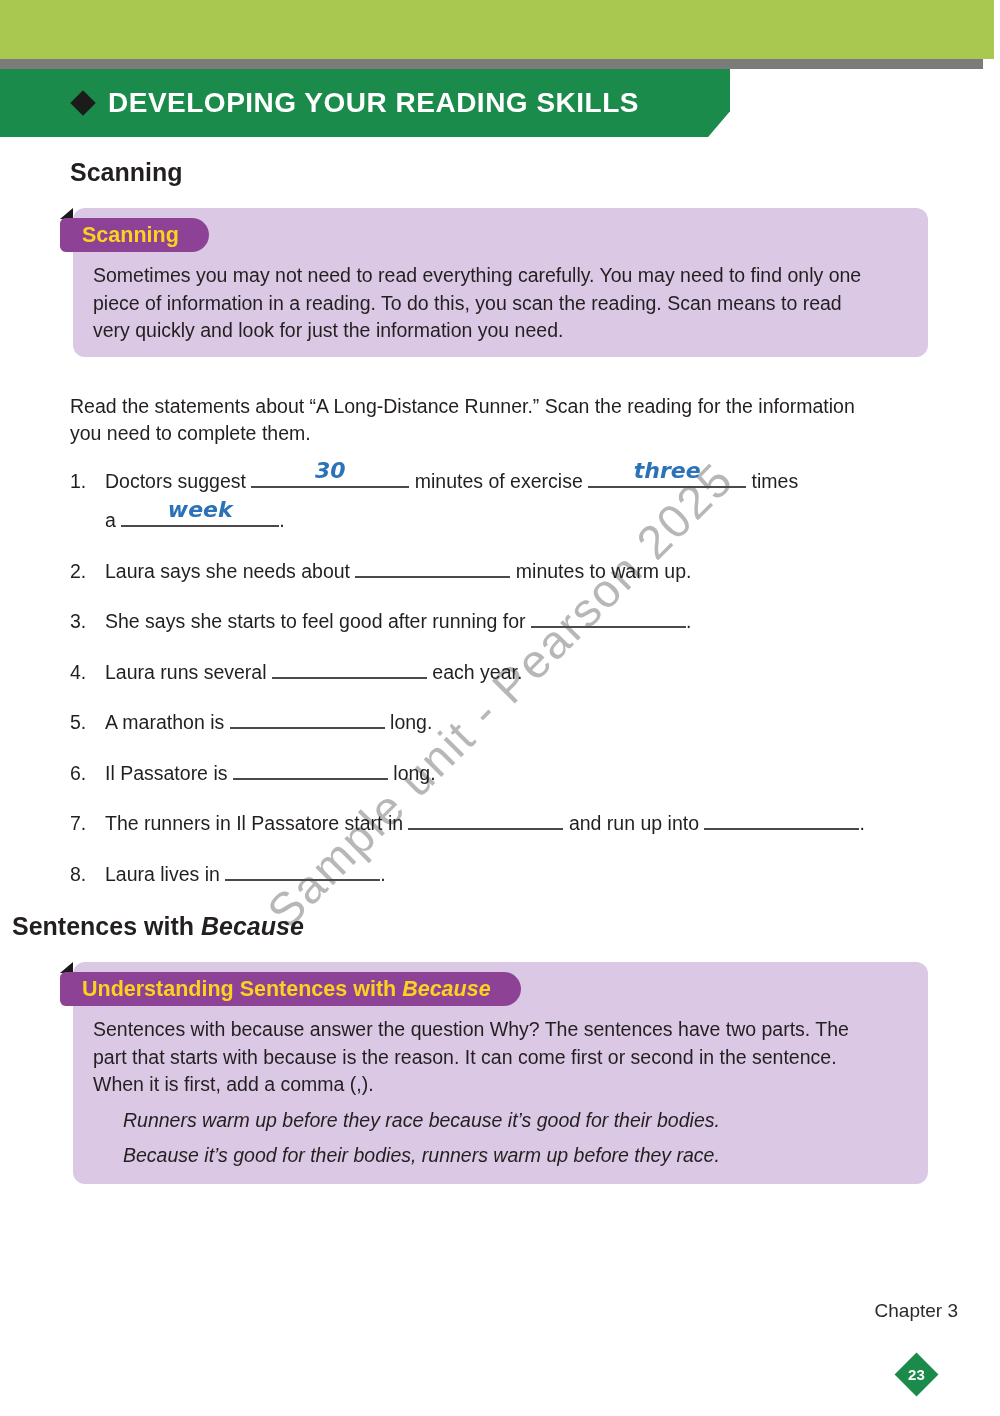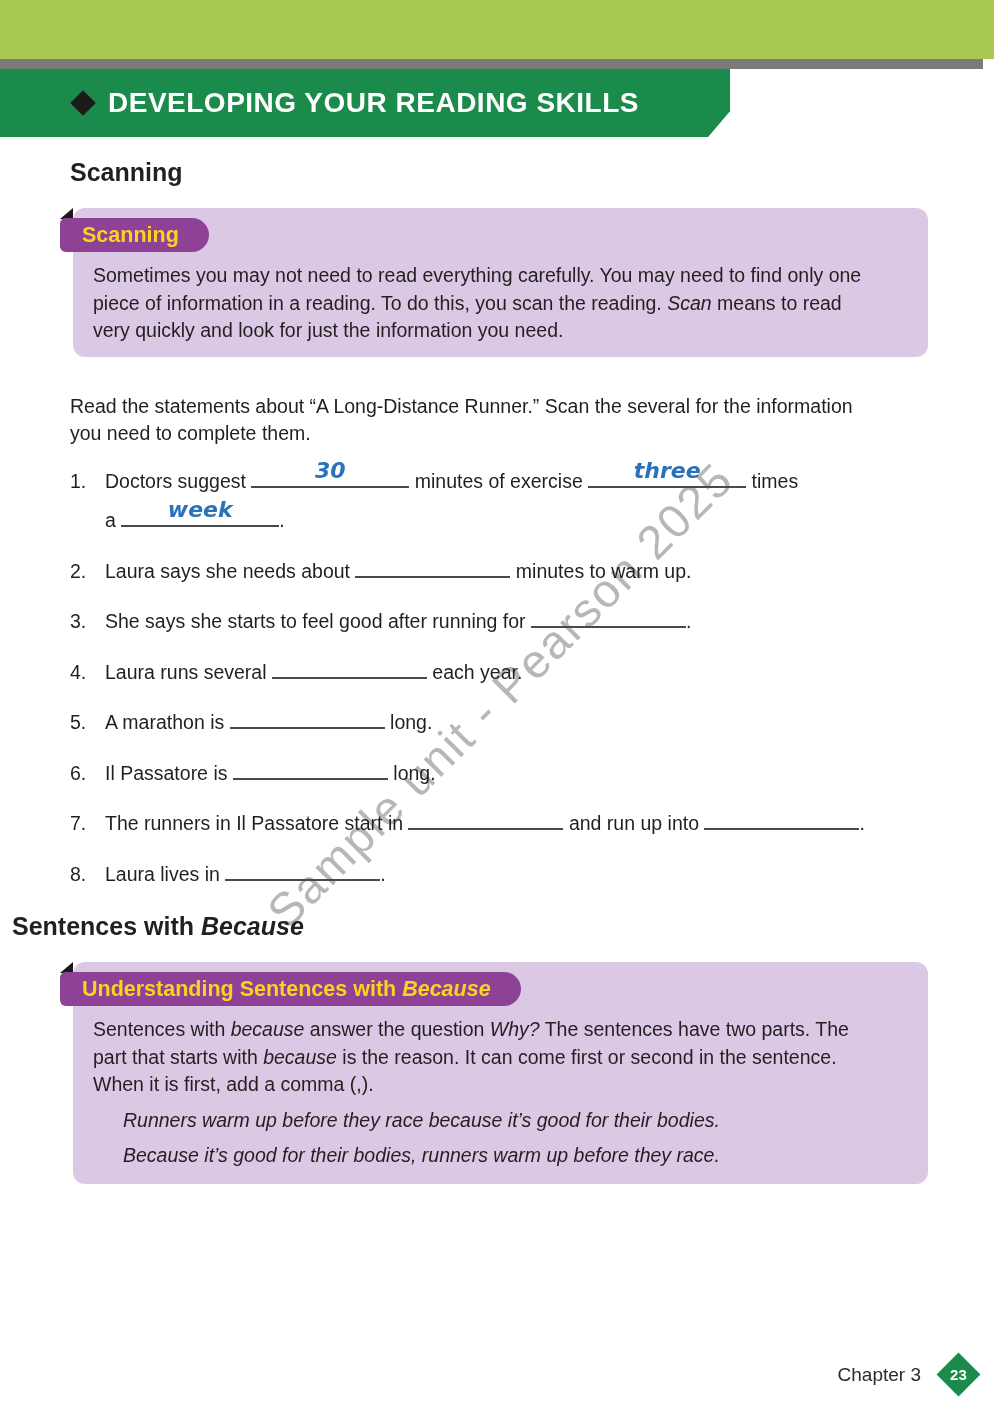--- a/index.html
+++ b/index.html
@@ -28,21 +28,21 @@
     border-radius:12px;}
   .box1{margin-top:21px;padding:54px 45px 12px 20px;}
   .box2{margin-top:21px;padding:54px 56px 14px 20px;}
   .notch{position:absolute;top:0;left:-13px;width:0;height:0;
     border-bottom:11px solid #1a1a1a;border-left:13px solid transparent;}
   .pill{position:absolute;top:10px;left:-13px;height:34px;background:var(--purple);
     color:var(--yellow);font-weight:700;font-size:21.5px;line-height:24px;
     padding:5px 30px 5px 22px;border-radius:6px 18px 18px 6px;white-space:nowrap;}
   .pill .it{font-style:italic;}
   .pbody{font-size:19.5px;line-height:27.5px;max-width:795px;}
-  .pbody .it{font-style:italic;}
+  .pbody .it{}
   .example{font-size:19.5px;line-height:27.5px;font-style:italic;margin:8px 0 0 30px;}
   .example b{font-weight:400;}
 
   .instructions{margin:36px 0 0 70px;width:785px;font-size:19.5px;line-height:27.5px;}
 
   .items{margin:20px 0 0 70px;}
   .item{display:flex;margin-bottom:23px;font-size:19.5px;line-height:27.5px;}
   .num{flex:0 0 35px;}
   .itext{flex:1 1 auto;}
   .itext .it{}
@@ -51,22 +51,22 @@
     position:relative;vertical-align:baseline;font-weight:bold;}
   .blank.w160{width:158px;}
   .ans{position:absolute;left:0;right:0;bottom:3px;text-align:center;
     font-family:"DejaVu Sans",sans-serif;font-style:italic;font-size:22px;
     color:var(--blue);line-height:24px;white-space:nowrap;}
 
   .watermark{position:absolute;left:500px;top:695px;z-index:1;pointer-events:none;
     transform:translate(-50%,-50%) rotate(-45deg);white-space:nowrap;
     font-size:47px;letter-spacing:2px;color:var(--wm);opacity:.8;}
 
-  .footer{position:absolute;right:12px;bottom:20px;display:flex;align-items:center;
-    gap:14px;font-size:19px;color:#2b2b2b;z-index:2;}
+  .footer{position:absolute;right:36px;bottom:20px;display:flex;align-items:center;
+    gap:31px;font-size:19px;color:#2b2b2b;z-index:2;flex-direction:column;}
   .fd-sq{width:31px;height:31px;background:var(--green);transform:rotate(45deg);
     display:flex;align-items:center;justify-content:center;margin:6px 8px;}
   .fd-num{transform:rotate(-45deg);color:#fff;font-weight:700;font-size:15px;}
 </style>
 </head>
 <body>
 
 <div class="page">
 
   <div class="topbar"></div>
@@ -82,21 +82,21 @@
   <div class="content">
 
     <h2 class="sect">Scanning</h2>
 
     <div class="pbox box1">
       <div class="notch"></div>
       <div class="pill"><span>Scanning</span></div>
       <p class="pbody"><span>Sometimes you may not need to read everything carefully. You may need to find only one piece of information in a reading. To do this, you scan the reading. </span><span class="it">Scan</span><span> means to read very quickly and look for just the information you need.</span></p>
     </div>
 
-    <p class="instructions">Read the statements about “A Long-Distance Runner.” Scan the several for the information you need to complete them.</p>
+    <p class="instructions">Read the statements about “A Long-Distance Runner.” Scan the reading for the information you need to complete them.</p>
 
     <div class="items">
 
       <div class="item">
         <span class="num">1.</span>
         <div class="itext">
           <div><span>Doctors suggest </span><span class="blank w160"><span class="ans">30</span></span><span> minutes of exercise </span><span class="blank w160"><span class="ans">three</span></span><span> times</span></div>
           <div class="line2"><span>a </span><span class="blank w160"><span class="ans">week</span></span><span>.</span></div>
         </div>
       </div>

